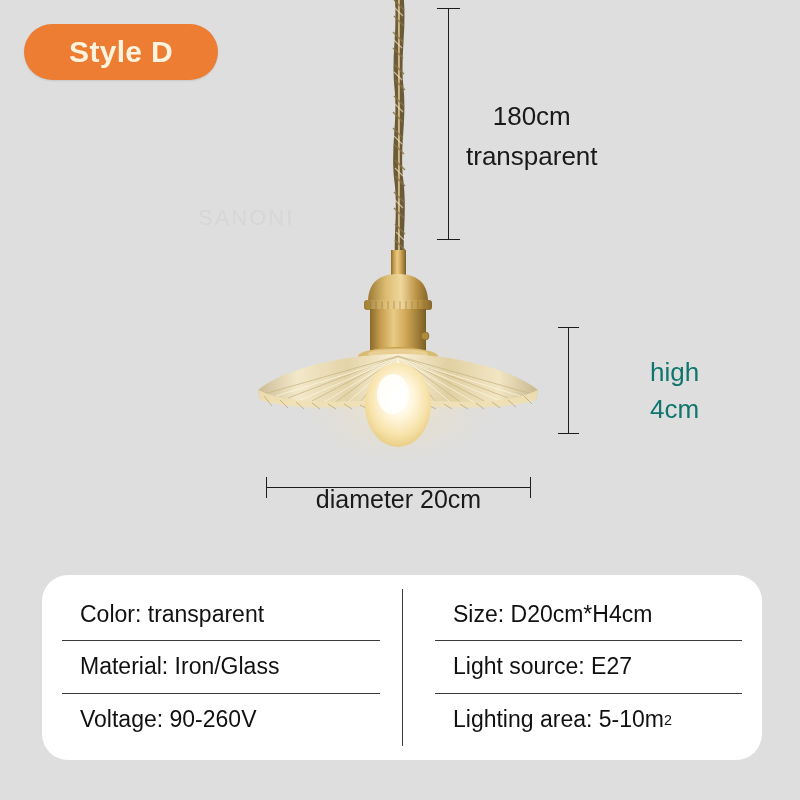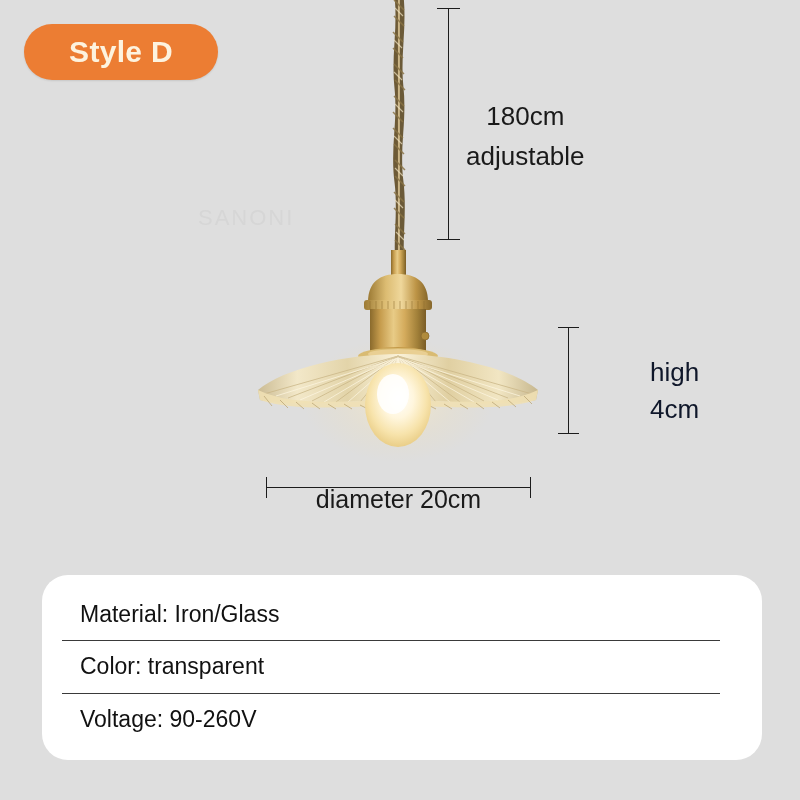--- a/index.html
+++ b/index.html
@@ -122,21 +122,21 @@
     background: #1c1c1c;
   }
   .dim-v-shade::before { top: 0; }
   .dim-v-shade::after  { bottom: 0; }
 
   .dim-label-shade {
     position: absolute;
     left: 650px;
     top: 354px;
     font-size: 26px;
-    color: #0f172a;
+    color: #0f766e;
     line-height: 37px;
     white-space: nowrap;
   }
 
   .dim-h-diameter {
     position: absolute;
     left: 266px;
     top: 487px;
     width: 265px;
     height: 1px;
@@ -377,33 +377,41 @@
 
   <div class="watermark">SANONI</div>
 
   <div class="style-badge">
     <span class="style-badge-label">Style D</span>
   </div>
 
   <div class="dim-v-height"></div>
   <div class="dim-label-height">
     <div>180cm</div>
-    <div>adjustable</div>
+    <div>transparent</div>
   </div>
 
   <div class="dim-v-shade"></div>
   <div class="dim-label-shade">
     <div>high</div>
     <div>4cm</div>
   </div>
 
   <div class="dim-h-diameter"></div>
   <div class="dim-label-diameter">diameter 20cm</div>
 
   <div class="spec-card">
     <div class="spec-col left">
+      <div class="spec-row">Color: transparent</div>
       <div class="spec-row">Material: Iron/Glass</div>
-      <div class="spec-row">Color: transparent</div>
       <div class="spec-row last">Voltage: 90-260V</div>
     </div>
+    <div class="spec-col right">
+      <div class="spec-row">Size: D20cm*H4cm</div>
+      <div class="spec-row">Light source: E27</div>
+      <div class="spec-row last">
+        <span>Lighting area: 5-10m</span>
+          <sup>2</sup>
+      </div>
+    </div>
   </div>
 
 </div>
 
 </body></html>

